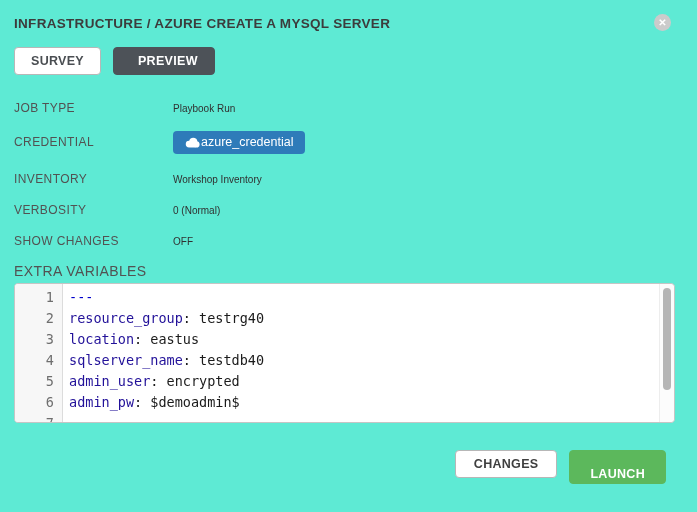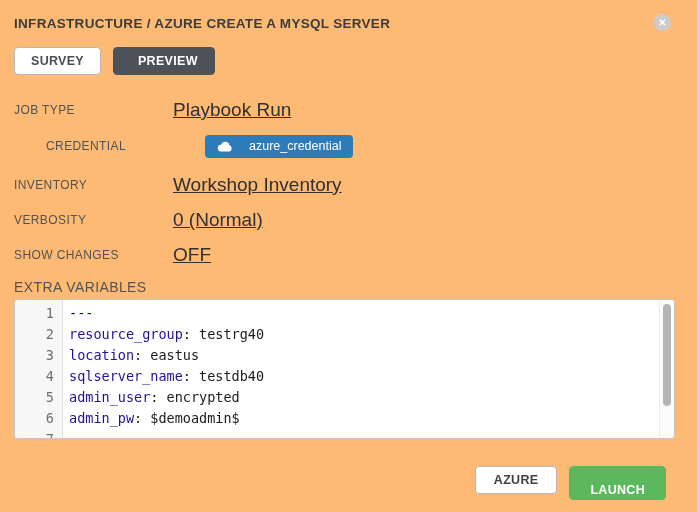--- a/index.html
+++ b/index.html
@@ -6,21 +6,21 @@
     --badge-blue:#2e7bb9;
     --launch-green:#5cb85c;
     --tab-active-bg:#4d5258;
     --code-key:#221199;
     --code-doc:#0000cc;
     --code-plain:#1b1b1b;
   }
   *{box-sizing:border-box;margin:0;padding:0}
   html,body{background:#fff;font-family:"Liberation Sans",sans-serif;}
   .modal{
-    position:relative;width:698px;height:512px;background:#fdba74;
+    position:relative;width:698px;height:512px;background:#5eead4;
     border-right:1px solid #d8d8d8;padding:16px 14px 0 14px;overflow:hidden;
   }
   
   .modal-header{display:flex;align-items:flex-start;justify-content:space-between;}
   .modal-title{
     font-size:13.5px;font-weight:bold;color:#3c3c3c;letter-spacing:.3px;
     text-transform:uppercase;line-height:16px;
   }
   .close-btn{
     width:17px;height:17px;border:none;border-radius:50%;background:#cbcbcb;
@@ -31,28 +31,28 @@
   .tabs{margin-top:15px;display:flex;gap:12px;}
   .tab{
     height:28px;padding:0 16px;border-radius:4px;border:1px solid #b7b7b7;
     background:#fff;color:#4a4e52;font-size:12.5px;font-weight:bold;
     letter-spacing:.3px;cursor:pointer;font-family:"Liberation Sans",sans-serif;
   }
   .tab.active{background:var(--tab-active-bg);border-color:var(--tab-active-bg);color:#fff;padding-left:24px;}
   
   .details{margin-top:24px;}
   .detail-row{display:flex;align-items:center;min-height:18px;margin-bottom:13px;}
-  .detail-row.badge-row{min-height:24px;margin-bottom:16px;margin-left:32px;}
+  .detail-row.badge-row{min-height:24px;margin-bottom:16px;}
   .d-label{
     width:159px;flex:0 0 159px;font-size:12px;color:#525252;
     letter-spacing:.4px;text-transform:uppercase;
   }
-  .d-value{font-size:19px;color:#303030;text-decoration:underline;}
+  .d-value{font-size:10px;color:#303030;}
   .cred-badge{
-    display:inline-flex;align-items:center;gap:17px;height:23px;padding:0 12px;
+    display:inline-flex;align-items:center;gap:1px;height:23px;padding:0 12px;
     background:var(--badge-blue);border-radius:4px;color:#fff;font-size:12.5px;
     cursor:pointer;border:none;font-family:"Liberation Sans",sans-serif;
   }
   .cred-badge svg{display:block;}
   
   .ev-label{
     margin-top:2px;font-size:14px;color:#525252;letter-spacing:.4px;
     text-transform:uppercase;margin-bottom:4px;
   }
   .editor{
@@ -168,17 +168,17 @@
           <span class="ln">7</span>
           <span class="code"></span>
         </div>
       </div>
     <div class="scroll-track">
       <div class="scroll-thumb"></div>
     </div>
   </div>
 
   <div class="footer">
-    <button class="btn btn-cancel">AZURE</button>
+    <button class="btn btn-cancel">CHANGES</button>
     <button class="btn btn-launch">LAUNCH</button>
   </div>
 
 </div>
 
 </body></html>

